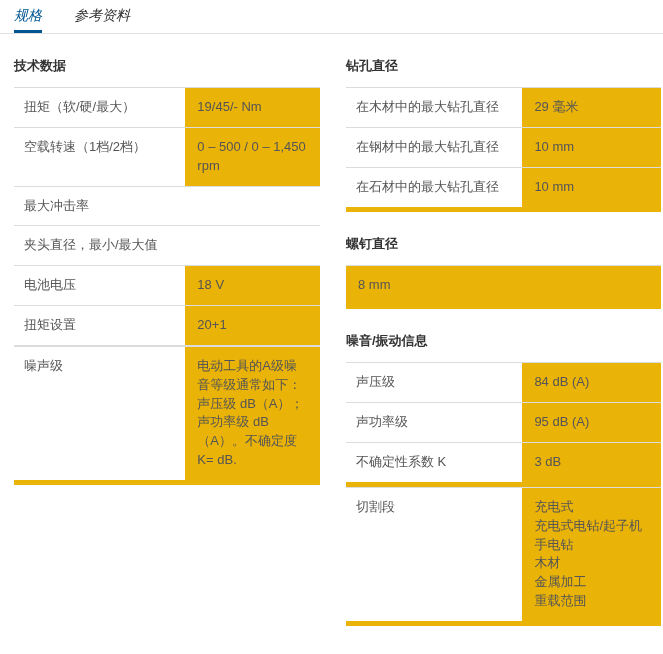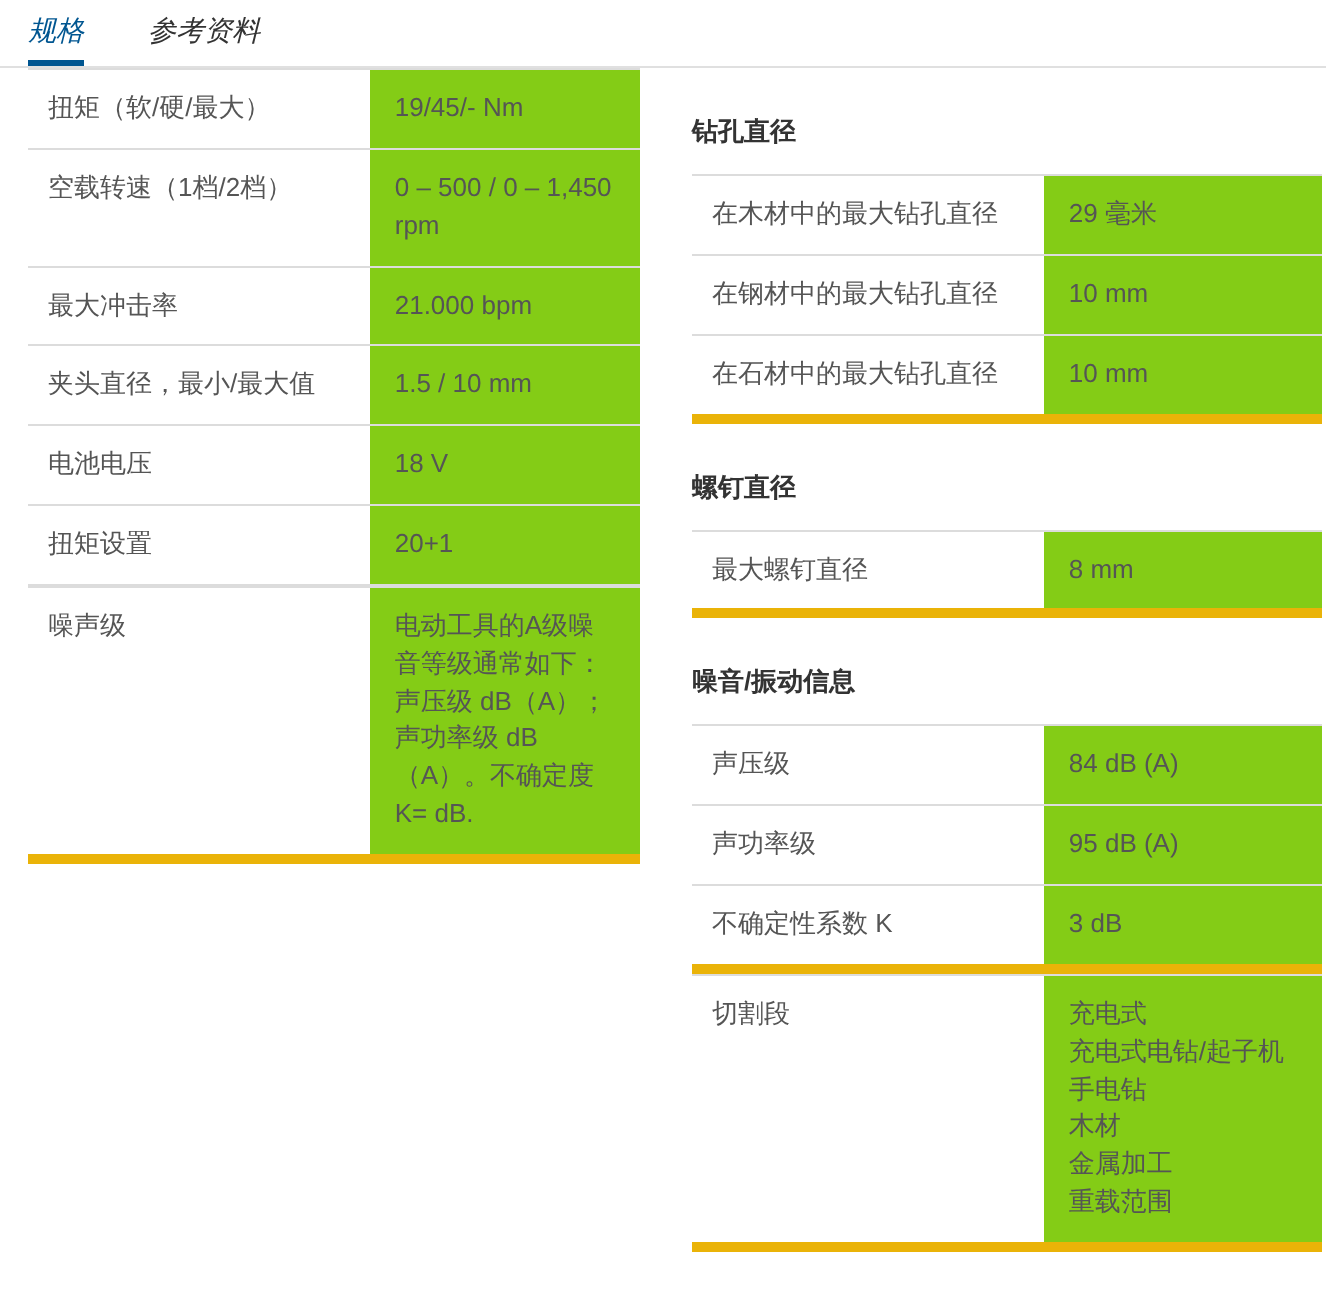--- a/index.html
+++ b/index.html
@@ -56,55 +56,54 @@
   .spec-row:last-child { border-bottom: 5px solid #eab308; }
   .spec-label {
     flex: 0 0 56%;
     padding: 10px 10px 10px 10px;
     font-size: 13px;
     line-height: 1.45;
     color: #555555;
   }
   .spec-value {
     flex: 1;
-    background: #84cc16;
+    background: #eab308;
     padding: 10px 12px;
     font-size: 13px;
     line-height: 1.45;
     color: #555555;
     white-space: pre-line;
   }
 </style>
 </head>
 <body>
 
 <div class="tabbar">
   <div class="tab active">规格</div>
   <div class="tab">参考资料</div>
 </div>
 
 <div class="content">
 
   <div class="col col-left">
+    <div class="section-title">技术数据</div>
     <div class="spec-table">
       <div class="spec-row">
         <div class="spec-label">扭矩（软/硬/最大）</div>
         <div class="spec-value">19/45/- Nm</div>
       </div>
       <div class="spec-row">
         <div class="spec-label">空载转速（1档/2档）</div>
         <div class="spec-value">0 – 500 / 0 – 1,450 rpm</div>
       </div>
       <div class="spec-row">
         <div class="spec-label">最大冲击率</div>
-        <div class="spec-value">21.000 bpm</div>
       </div>
       <div class="spec-row">
         <div class="spec-label">夹头直径，最小/最大值</div>
-        <div class="spec-value">1.5 / 10 mm</div>
       </div>
       <div class="spec-row">
         <div class="spec-label">电池电压</div>
         <div class="spec-value">18 V</div>
       </div>
       <div class="spec-row">
         <div class="spec-label">扭矩设置</div>
         <div class="spec-value">20+1</div>
       </div>
       <div class="spec-row">
@@ -130,21 +129,20 @@
       </div>
       <div class="spec-row">
         <div class="spec-label">在石材中的最大钻孔直径</div>
         <div class="spec-value">10 mm</div>
       </div>
     </div>
 
     <div class="section-title">螺钉直径</div>
     <div class="spec-table">
       <div class="spec-row">
-        <div class="spec-label">最大螺钉直径</div>
         <div class="spec-value">8 mm</div>
       </div>
     </div>
 
     <div class="section-title">噪音/振动信息</div>
     <div class="spec-table">
       <div class="spec-row">
         <div class="spec-label">声压级</div>
         <div class="spec-value">84 dB (A)</div>
       </div>

